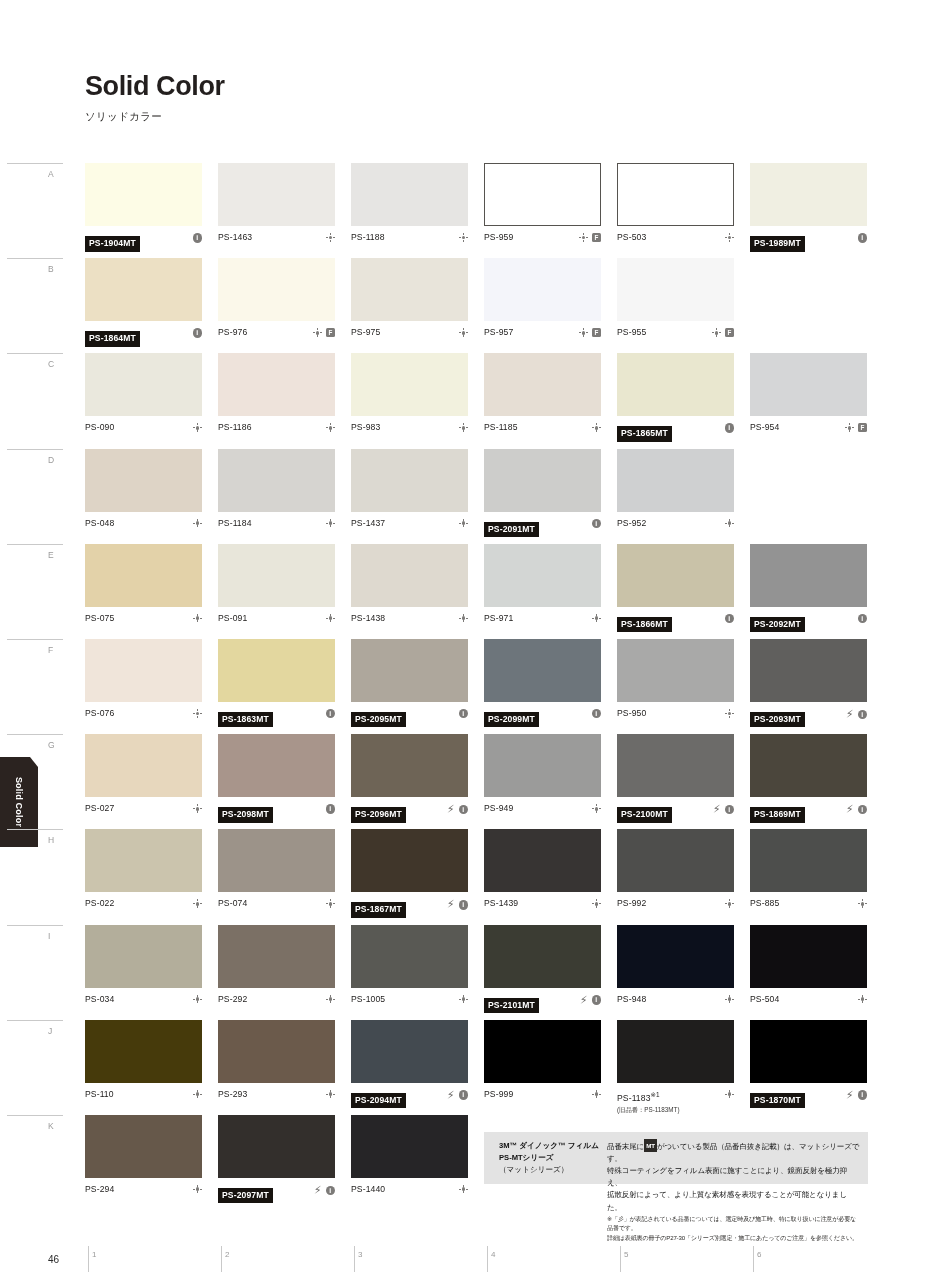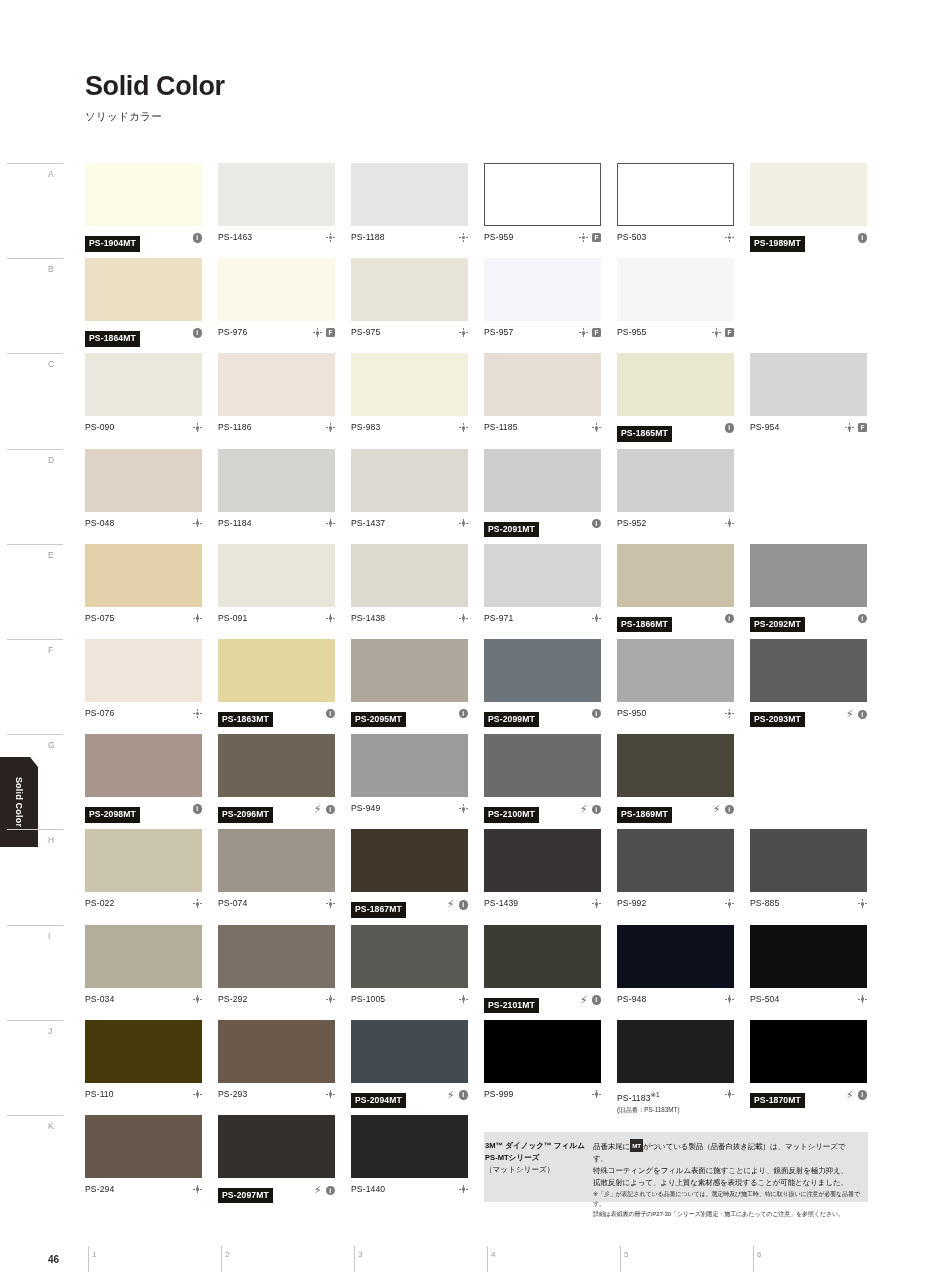--- a/index.html
+++ b/index.html
@@ -103,44 +103,44 @@
     line-height: 9px; text-align: center; display: inline-block;
   }
   .ic-bolt {
     width: 8px; height: 11px; display: inline-block; color: #6f6d6b;
     font-size: 11px; line-height: 10px; text-align: center;
   }
 
   
   #note {
     position: absolute; left: 484px; top: 1132px;
-    width: 384px; height: 70px;
+    width: 384px; height: 52px;
     background: #e3e3e3;
-    display: flex; padding: 7px 8px 6px 1px;
+    display: flex; padding: 7px 8px 6px 15px;
   }
   #note-left { width: 105px; flex: 0 0 105px; padding-top: 1px; }
   #note-left div { font-size: 7.6px; font-weight: bold; color: #111; line-height: 12px; }
   #note-left div.thin { font-weight: normal; }
   #note-right { flex: 1 1 auto; padding-left: 3px; }
   .note-line {
     font-size: 7.5px; color: #111; line-height: 12.2px; letter-spacing: -0.1px;
   }
   .note-line .mtchip {
     display: inline-block; background: #2d2a27; color: #fff;
     font-size: 6.2px; font-weight: bold; padding: 0.5px 2px; vertical-align: 1px;
   }
   .note-small {
     font-size: 6.1px; color: #2a2826; line-height: 9.6px; letter-spacing: -0.2px;
   }
 
   
   #footer { position: absolute; left: 0; top: 1252px; width: 927px; height: 28px; }
   #page-num {
     position: absolute; left: 48px; top: 2px;
-    font-size: 10px; font-weight: bold; color: #2b2b2b;
+    font-size: 10px; font-weight: normal; color: #2b2b2b;
   }
   .col-mark { position: absolute; top: -6px; }
   .col-mark .bar { width: 1px; height: 26px; background: #c9c9c9; }
   .col-mark .num {
     position: absolute; left: 4px; top: 4px;
     font-size: 8px; color: #9b9b9b;
   }
 </style>
 </head>
 <body>
@@ -548,20 +548,31 @@
                 <span class="ic-info">i</span>
               </div>
             </div>
           </div>
         </div>
       </div>
       <div class="row" style="height: 95.2px;">
         <div class="row-rule"></div>
         <div class="row-letter">G</div>
         <div class="cells">
+          <div class="cell">
+            <div class="swatch" style="background: rgb(231, 215, 189);"></div>
+            <div class="caption">
+              <div class="code-wrap">
+                <div class="code">PS-027</div>
+              </div>
+              <div class="icons">
+                <span class="ic-sun"></span>
+              </div>
+            </div>
+          </div>
           <div class="cell">
             <div class="swatch" style="background: rgb(168, 149, 139);"></div>
             <div class="caption">
               <div class="code-wrap"><div class="code inverted">PS-2098MT</div></div>
               <div class="icons">
                 <span class="ic-info">i</span>
               </div>
             </div>
           </div>
           <div class="cell">

